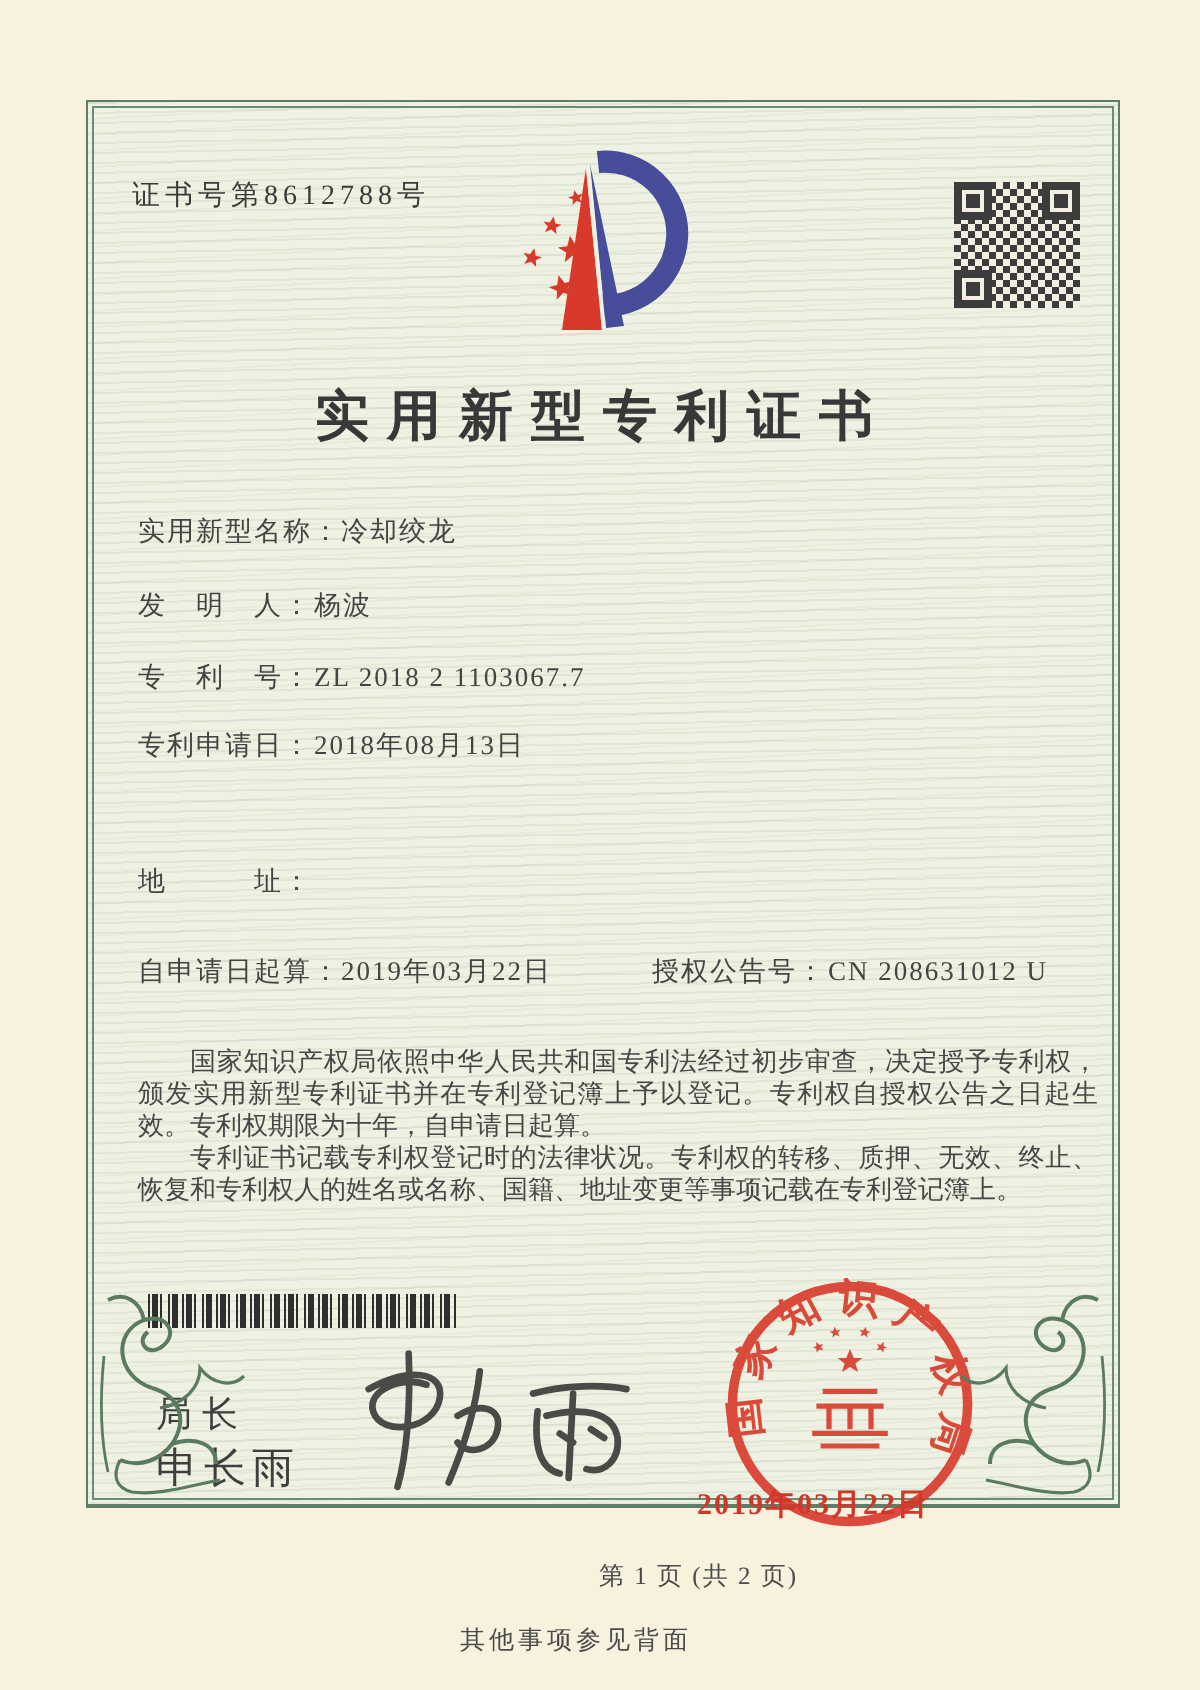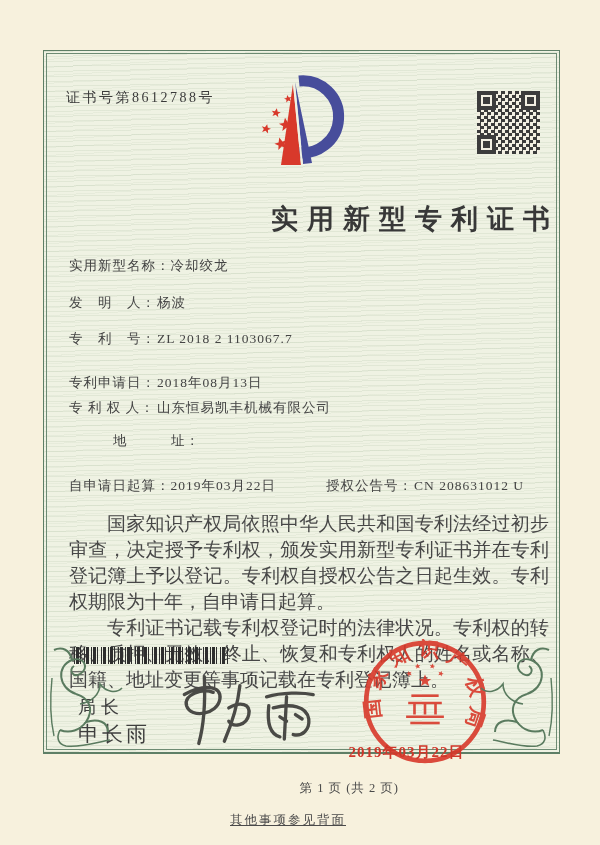--- a/index.html
+++ b/index.html
@@ -16,58 +16,58 @@
       repeating-linear-gradient(179deg, rgba(128,158,120,.13) 0 1px, rgba(0,0,0,0) 1px 5px),
       repeating-linear-gradient(177deg, rgba(128,158,120,.08) 0 1px, rgba(0,0,0,0) 1px 8px);
     border:1px solid #5e7f66;
     border-bottom-width:2px;
     box-sizing:border-box;
   }
   .panel::before{
     content:"";position:absolute;inset:2px;border:1px solid #6d8b73;pointer-events:none;
   }
   .cert-no{position:absolute;left:22px;top:38px;font-size:14px;letter-spacing:2.5px;color:#3a3a3a;}
-  .title{position:absolute;left:0;top:150px;width:100%;text-align:right;
+  .title{position:absolute;left:0;top:139px;width:100%;text-align:center;
     font-size:27px;font-weight:600;letter-spacing:9px;color:#383838;}
   .logo{position:absolute;left:194px;top:16px;width:118px;height:104px;}
   
   .qr{position:absolute;left:433px;top:40px;width:63px;height:63px;
     background:repeating-conic-gradient(#3c3c3c 0% 25%, #f2efe2 0% 50%) 0 0/7px 7px;}
   .qf{position:absolute;width:19px;height:19px;background:#f2efe2;border:4px solid #3c3c3c;box-sizing:border-box;}
   .qf::after{content:"";position:absolute;inset:2px;background:#3c3c3c;}
   .qf.tl{left:0;top:0}.qf.tr{right:0;top:0}.qf.bl{left:0;bottom:0}
   
   .frow{position:absolute;left:25px;font-size:13.5px;letter-spacing:1px;white-space:nowrap;color:#444;}
   .frow .lab{display:inline-block;min-width:88px;}
-  .frow.wrap{display:flex;white-space:normal;width:482px;margin-left:44px;}
+  .frow.wrap{display:flex;white-space:normal;width:482px;}
   .frow.wrap .lab{flex:none;}
   .frow.wrap .val{width:392px;line-height:21px;}
   .g2{position:absolute;left:257px;top:0;white-space:nowrap;}
-  .bodytext{position:absolute;left:25px;top:460px;width:480px;font-size:19px;
-    line-height:26px;text-align:justify;color:#474747;}
+  .bodytext{position:absolute;left:25px;top:472px;width:480px;font-size:13px;
+    line-height:16px;text-align:justify;color:#474747;}
   .bodytext p{margin:0;text-indent:2em;}
   .barcode{position:absolute;left:30px;top:596px;width:155px;height:17px;
     background:repeating-linear-gradient(90deg,
       #2e2e2e 0 1px, rgba(0,0,0,0) 1px 2px,
       #2e2e2e 2px 5px, rgba(0,0,0,0) 5px 6px,
       #2e2e2e 6px 7px, rgba(0,0,0,0) 7px 10px,
       #2e2e2e 10px 11px, rgba(0,0,0,0) 11px 12px,
       #2e2e2e 12px 15px, rgba(0,0,0,0) 15px 17px);}
   .director-label{position:absolute;left:34px;top:644px;font-size:18px;letter-spacing:5px;color:#3e3e3e;}
   .director-name{position:absolute;left:34px;top:669px;font-size:21px;letter-spacing:3px;color:#3e3e3e;}
   .signature{position:absolute;left:127px;top:618px;width:150px;height:80px;}
   .seal{position:absolute;left:318px;top:588px;width:126px;height:126px;opacity:.9;}
   .seal-date{position:absolute;left:275px;top:692px;width:175px;text-align:center;
     font-size:15px;font-weight:bold;letter-spacing:1px;color:#cf372a;}
   .page-info{position:absolute;left:120px;top:729px;width:235px;text-align:right;
     font-size:12.5px;letter-spacing:1px;color:#4a4a4a;}
   .flourish{position:absolute;width:100px;height:112px;}
   .flourish.left{left:2px;bottom:2px;}
   .flourish.right{right:2px;bottom:2px;transform:scaleX(-1);}
-  .back-note{position:absolute;left:230px;top:812px;font-size:12.5px;letter-spacing:2px;color:#4a4a4a;text-decoration:underline;}
+  .back-note{position:absolute;left:230px;top:812px;font-size:12.5px;letter-spacing:2px;color:#4a4a4a;}
 </style>
 </head>
 <body>
 
 <div class="panel">
 
   <div class="cert-no">证书号第8612788号</div>
 
   <svg class="logo" viewBox="0 0 118 102" xmlns="http://www.w3.org/2000/svg">
     <defs>
@@ -94,25 +94,22 @@
 
   <div class="frow" style="top:243px">
     <span class="lab">发　明　人：</span><span class="val">杨波</span>
   </div>
   <div class="frow" style="top:206px">
     <span class="lab">实用新型名称：</span><span class="val">冷却绞龙</span>
   </div>
   <div class="frow" style="top:279px">
     <span class="lab">专　利　号：</span><span class="val">ZL 2018 2 1103067.7</span>
   </div>
-  <div class="frow" style="top:323px">
+  <div class="frow" style="top:313px">
     <span class="lab">专利申请日：</span><span class="val">2018年08月13日</span>
-  </div>
-  <div class="frow" style="top:348px">
-    <span class="lab">专 利 权 人：</span><span class="val">山东恒易凯丰机械有限公司</span>
   </div>
   <div class="frow wrap" style="top:381px">
     <span class="lab">地　　　址：</span>
   </div>
   <div class="frow" style="top:426px">
     <span class="lab">自申请日起算：</span><span class="val">2019年03月22日</span>
     <span class="g2"><span class="lab">授权公告号：</span><span class="val">CN 208631012 U</span></span>
   </div>
 
   <div class="bodytext">

